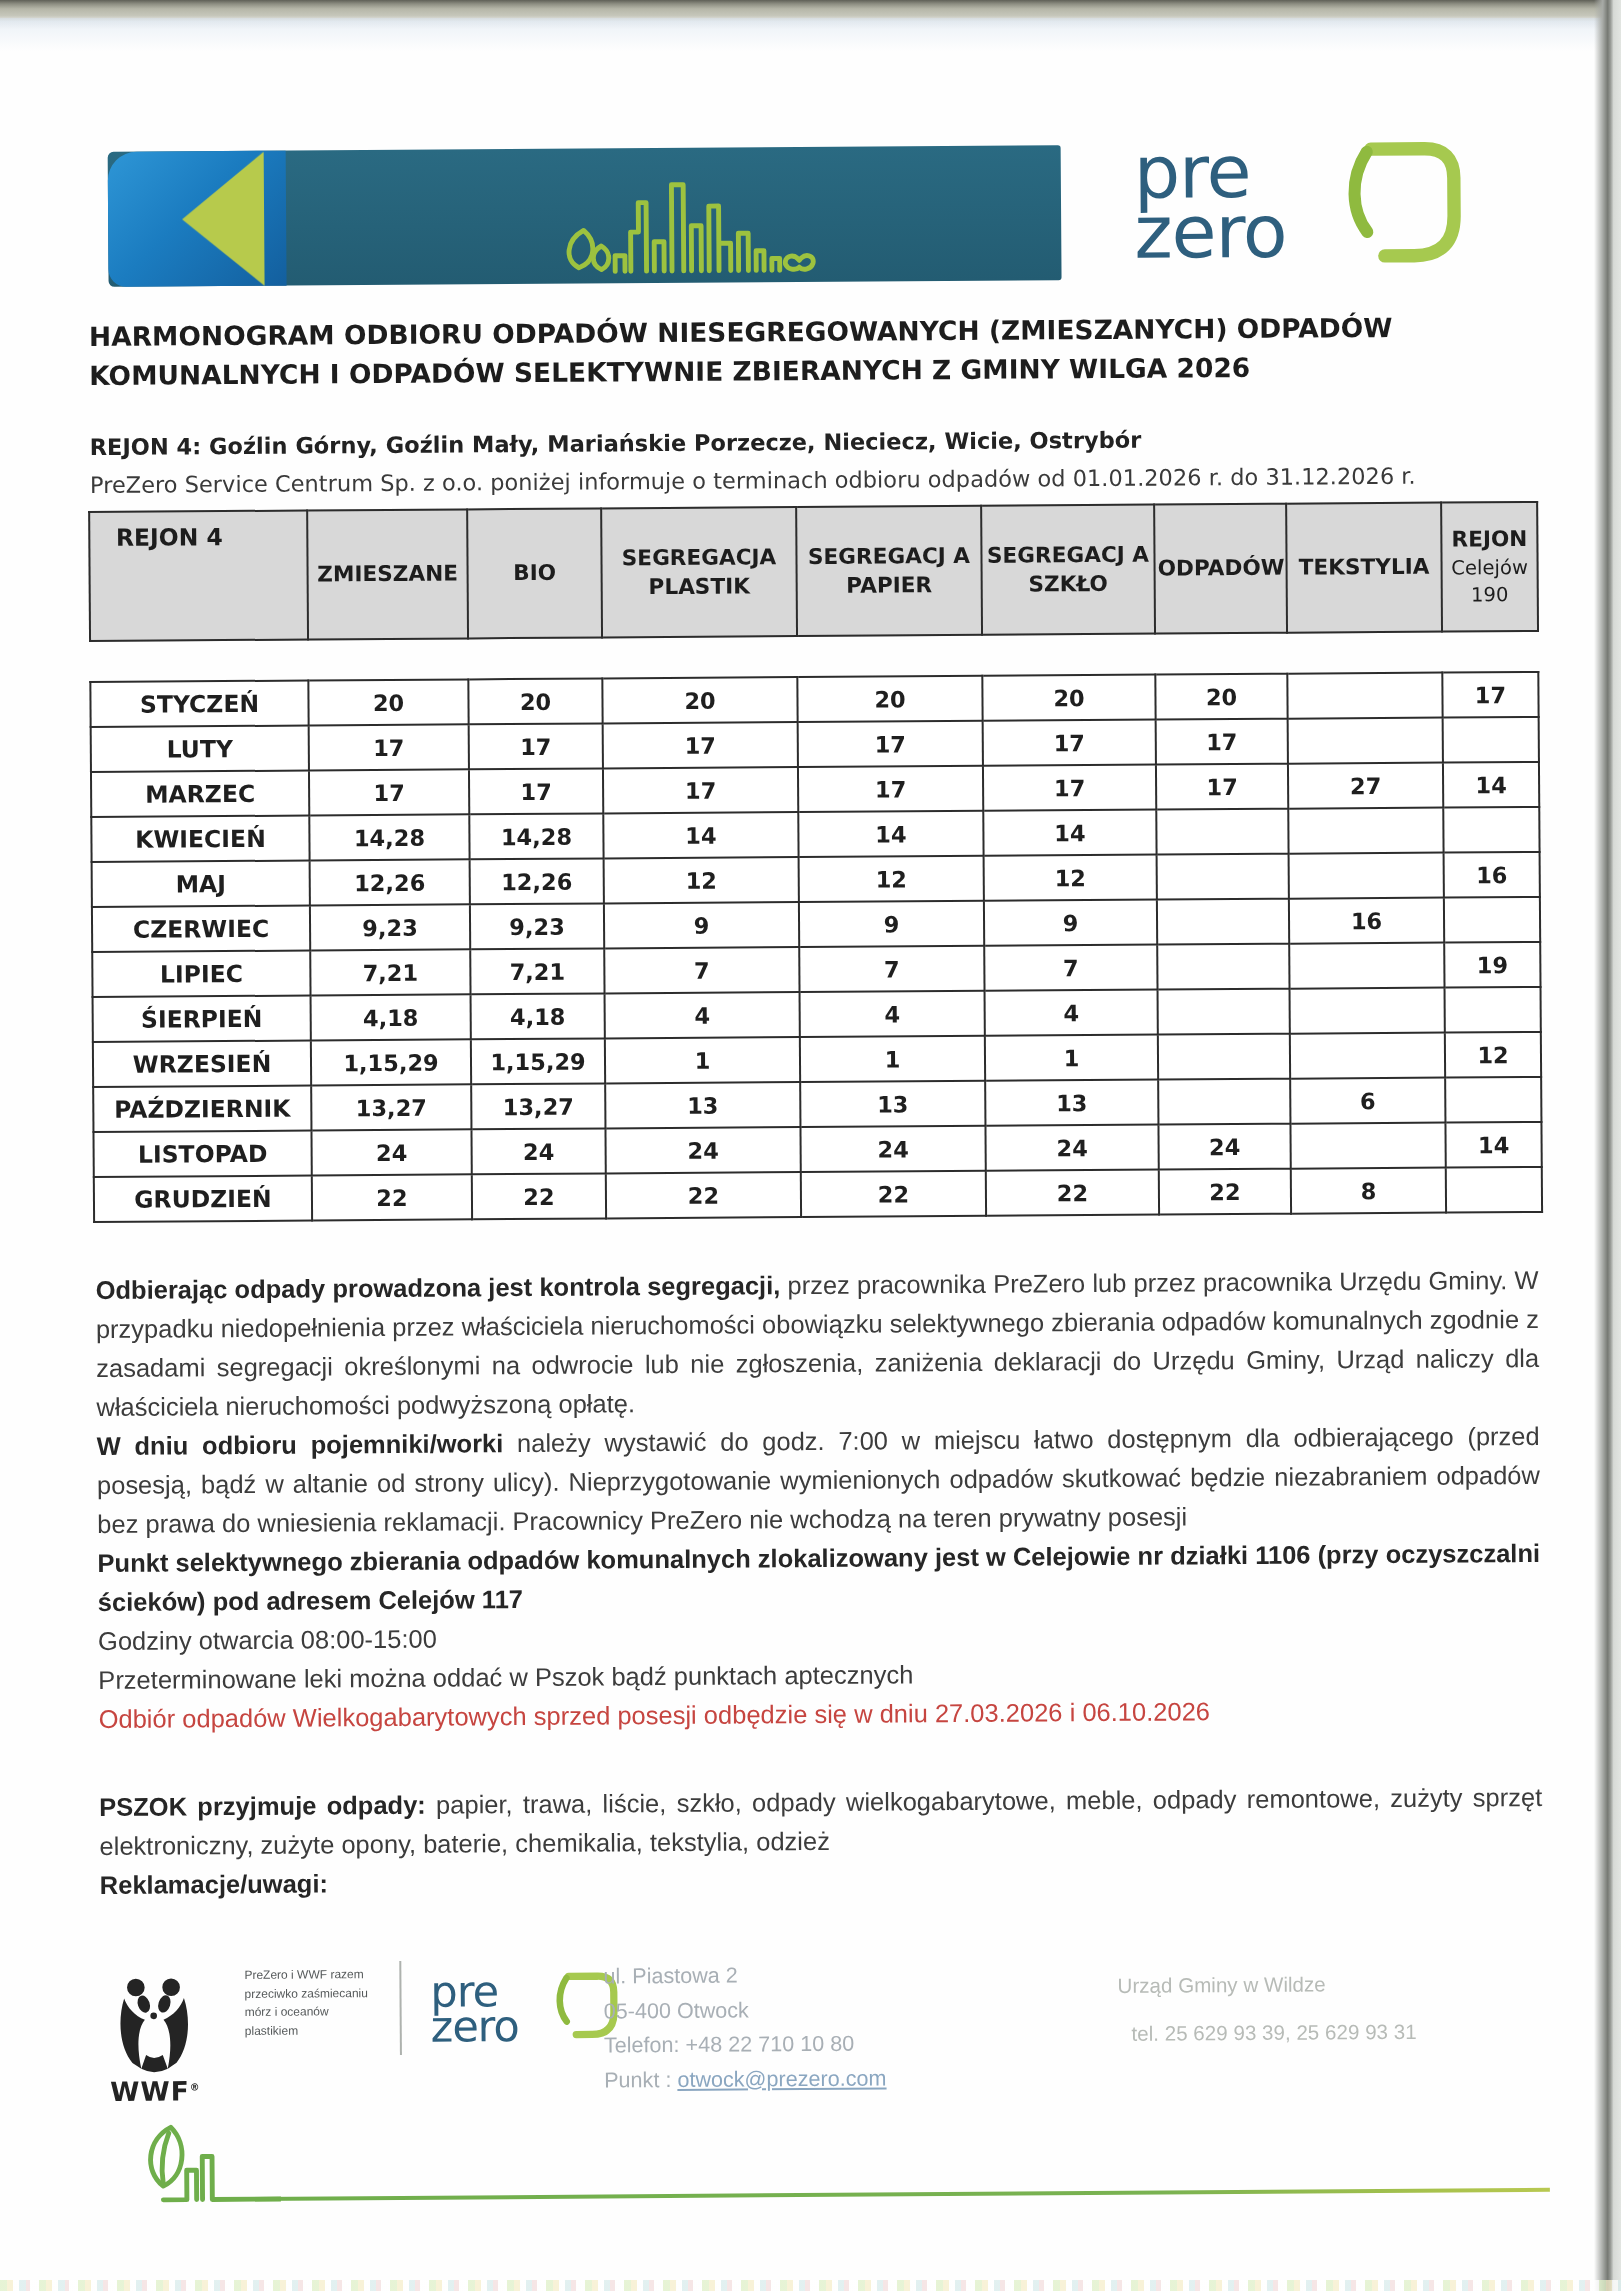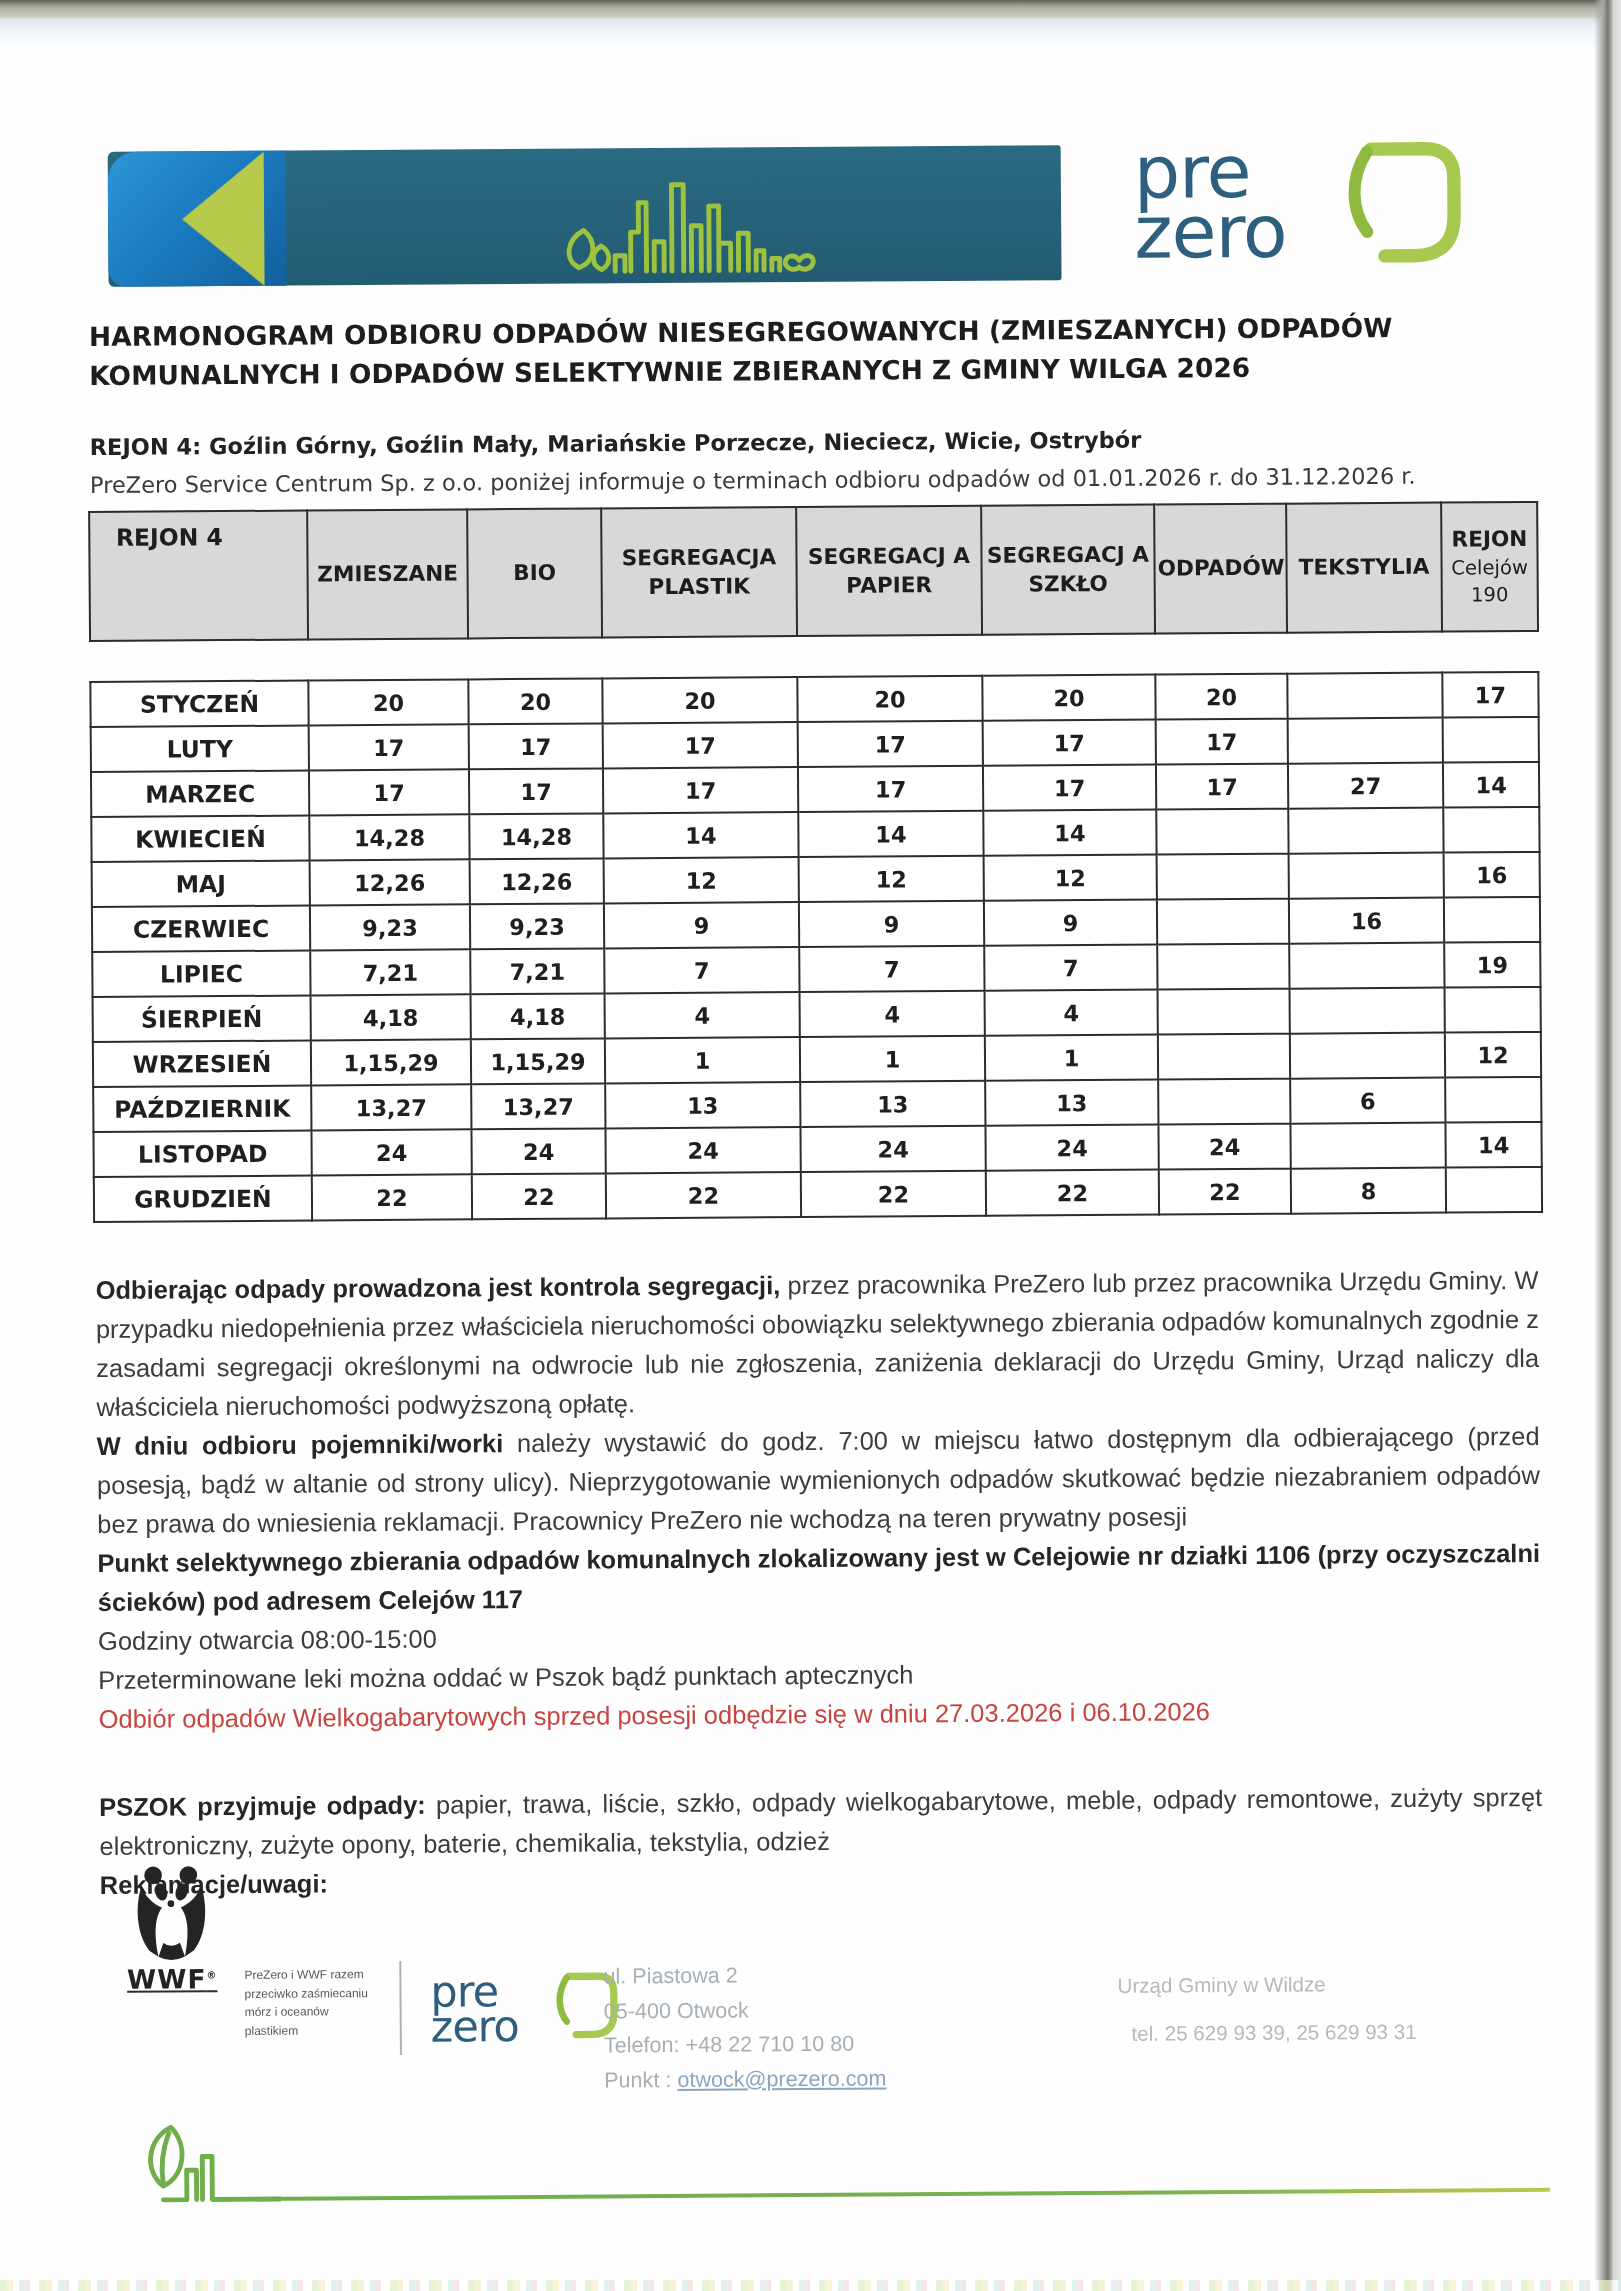--- a/index.html
+++ b/index.html
@@ -74,21 +74,21 @@
   .notes { position:absolute; left:93px; top:1266px; width:1443px;
     font-size:25.5px; line-height:39px; color:#3c3c3c; text-align:justify; }
   .notes p { margin:0; }
   .notes b { color:#262626; }
   .note-bold { font-weight:bold; color:#262626; text-align:left; }
   .note-red { color:#c64540; text-align:left; }
   .note-plain { text-align:left; }
   .gap-before { margin-top:49px !important; }
 
   
-  .wwf { position:absolute; left:102px; top:1860px; width:108px; text-align:right;text-decoration:underline; }
+  .wwf { position:absolute; left:102px; top:1972px; width:108px; text-align:left; }
   .wwf-word { font-family:"DejaVu Sans", sans-serif; font-weight:bold; font-size:26.5px; letter-spacing:1px; color:#232323; line-height:1; }
   .wwf-word sup { font-size:9.8px; }
   .wwf-caption { position:absolute; left:237px; top:1962px; width:137px;
     font-size:12px; line-height:1.55; color:#55595a; }
   .foot-divider { position:absolute; left:392px; top:1958px; width:2px; height:94px; background:#aeb2ae; }
   .pz-foot { position:absolute; left:423px; top:1972px; }
   .address { position:absolute; left:596px; top:1958px; font-size:21.6px; line-height:1.6; color:#a8afb5; }
   .address a { color:#8aa6c0; text-decoration:underline; cursor:pointer; }
   .office { position:absolute; left:1110px; top:1964px; font-size:20.6px; line-height:2.35; color:#b7bbb7; }
   .office .l2 { padding-left:13.7px; }

